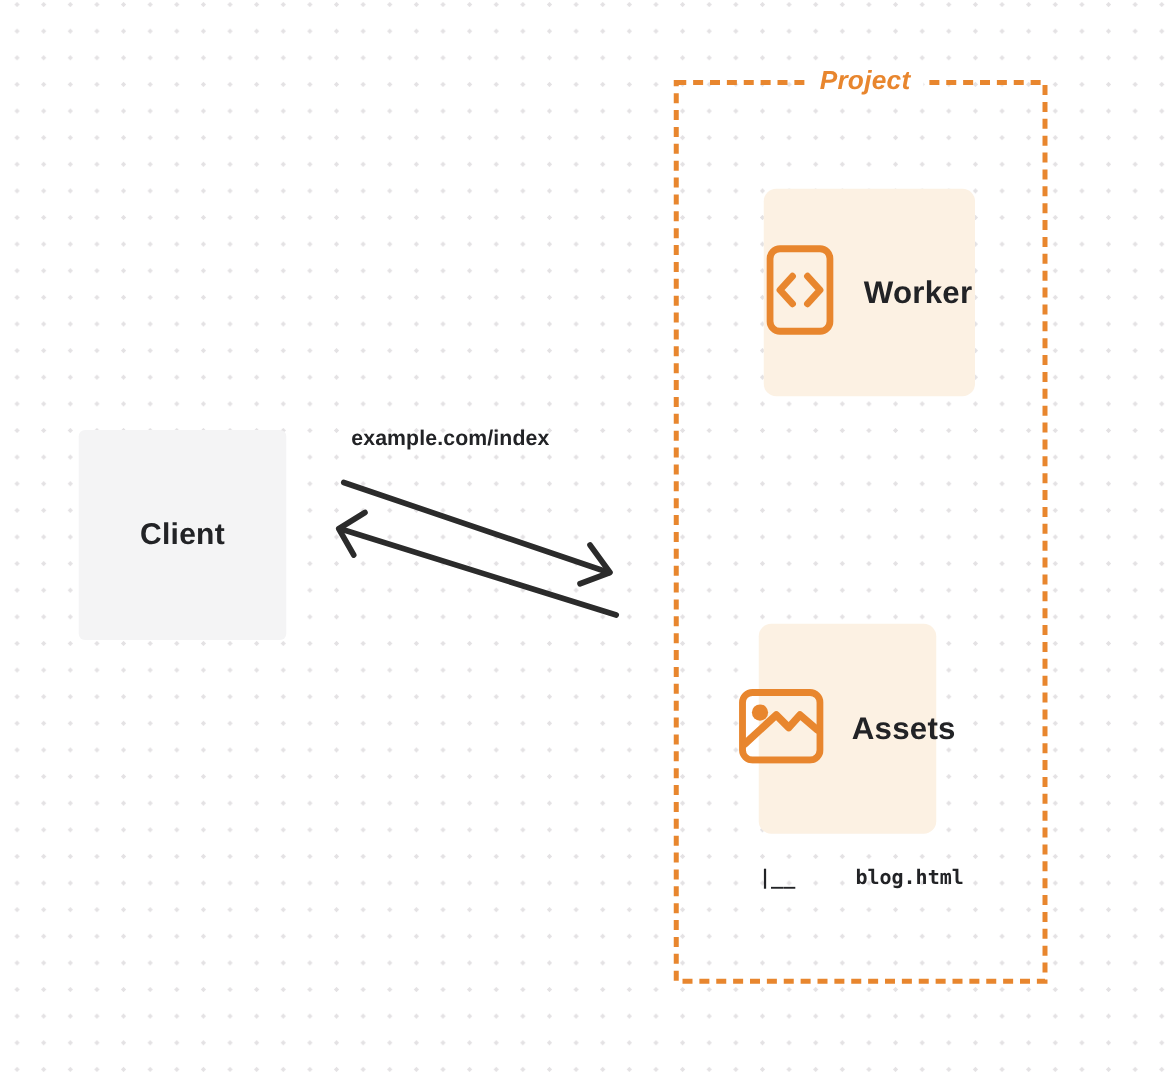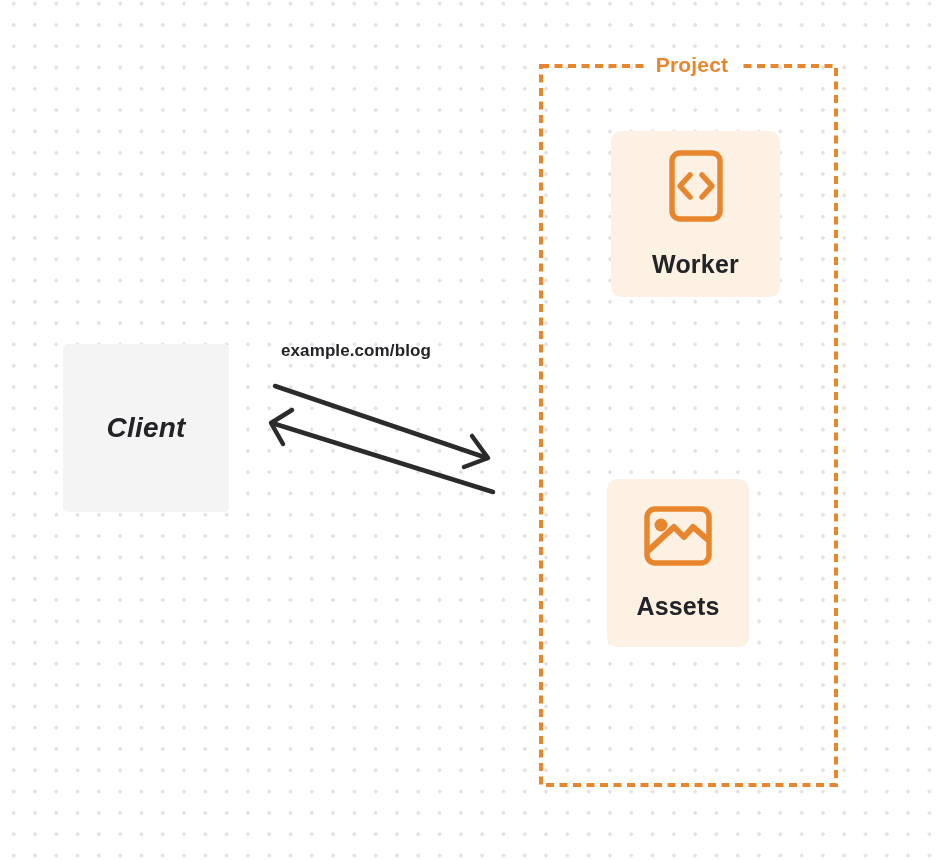--- a/index.html
+++ b/index.html
@@ -42,29 +42,31 @@
   .project-label {
     left: 692px; top: 51px;
     transform: translateX(-50%);
     background: #ffffff;
     padding: 0 10px;
     font-size: 21px;
     font-weight: 700;
     line-height: 27px;
     color: var(--orange, #e8862e);
     letter-spacing: 0.2px;
+    font-style: italic;
   }
 
   .card {
     background: var(--card-bg, #fcf1e3);
     border-radius: 10px;
     display: flex;
-    flex-direction: column;
+    flex-direction: row;
     align-items: center;
     justify-content: center;
+    margin-top: 20px;
   }
   .card-label {
     font-size: 25px;
     font-weight: 700;
     color: var(--ink, #222326);
     letter-spacing: 0.2px;
   }
   #worker-card { left: 611px; top: 131px; width: 169px; height: 166px; gap: 24px; }
   #assets-card { left: 607px; top: 479px; width: 142px; height: 168px; gap: 22px; }
 
@@ -79,21 +81,21 @@
 
   .client-box {
     left: 63px; top: 344px;
     width: 166px; height: 168px;
     background: var(--client-bg, #f4f4f5);
     border-radius: 5px;
     display: flex;
     align-items: center;
     justify-content: center;
   }
-  .client-box .card-label { font-size: 28px; font-style: italic; }
+  .client-box .card-label { font-size: 24px; }
 
   .request-label {
     left: 281px; top: 341px;
     font-size: 17px;
     font-weight: 700;
     letter-spacing: 0.1px;
   }
 
   .file-tree {
     left: 588px; top: 649px;
@@ -138,20 +140,21 @@
     <svg width="68" height="60" viewBox="0 0 68 60" xmlns="http://www.w3.org/2000/svg">
       <rect class="icon-stroke" x="3" y="3" width="62" height="54" rx="8"></rect>
       <circle class="icon-fill" cx="17" cy="19" r="6.5"></circle>
       <polyline class="icon-stroke" style="stroke-width:6" points="5,44 30,21 40,31 49,21 63,33"></polyline>
     </svg>
   </span>
   <div class="card-label">Assets</div>
 </div>
 
 <div class="abs file-tree">
+  <div>  |__     blog.html</div>
   
 </div>
 
 <div class="abs client-box">
   <div class="card-label">Client</div>
 </div>
 
-<div class="abs request-label">example.com/blog</div>
+<div class="abs request-label">example.com/index</div>
 
 </body></html>

